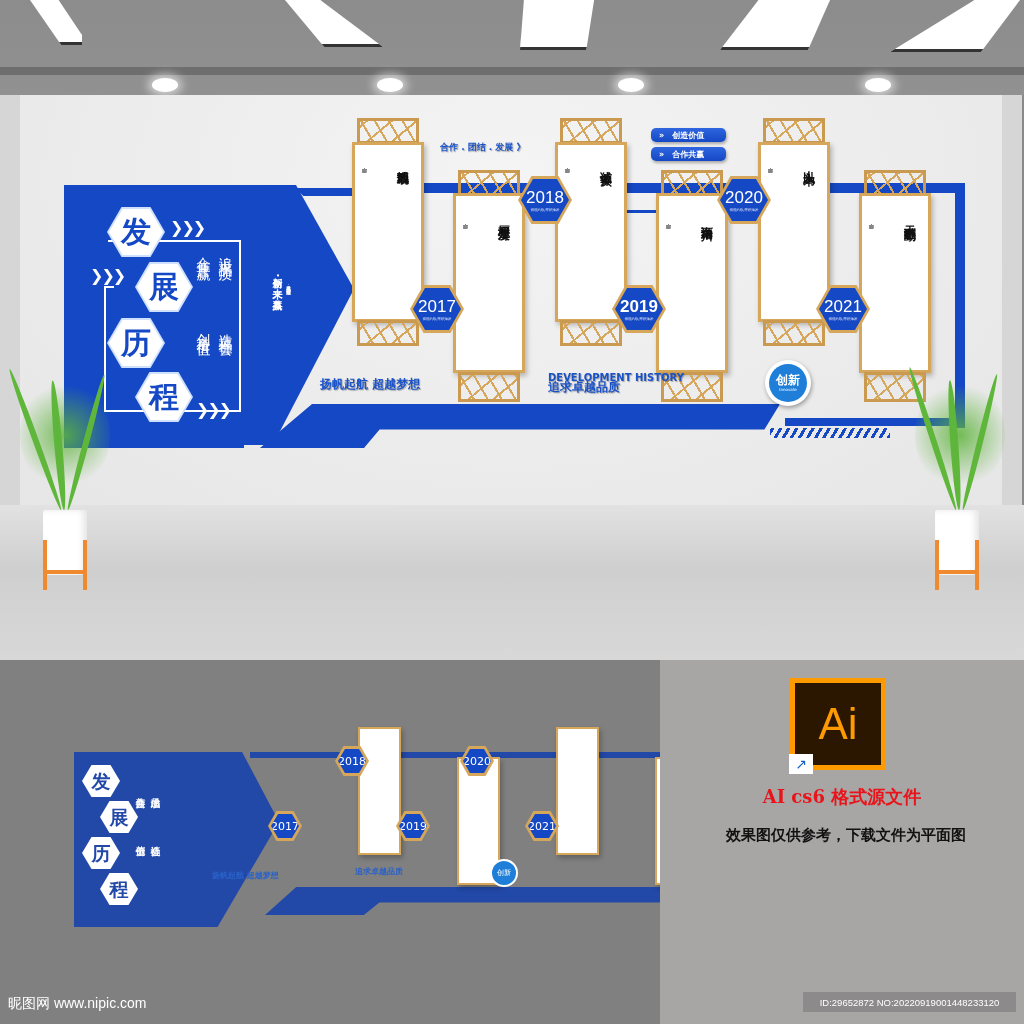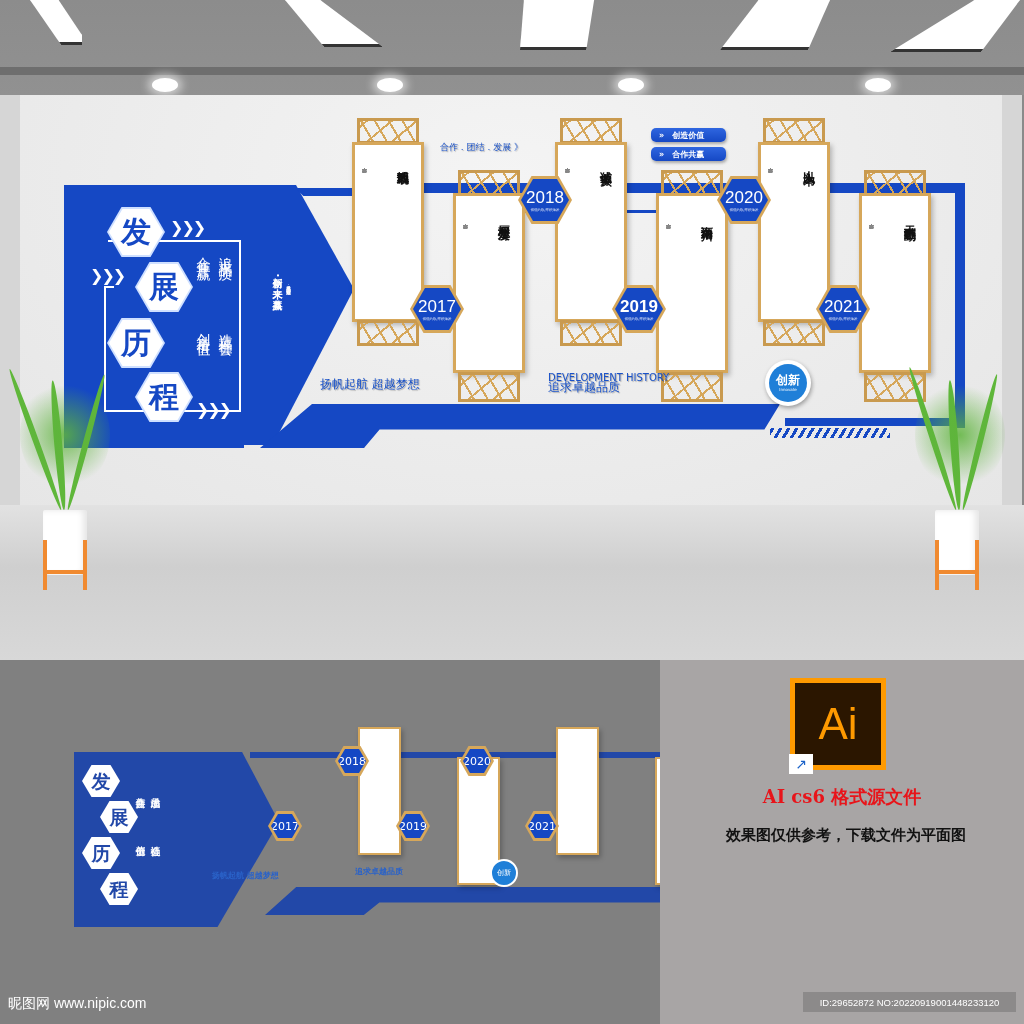--- a/index.html
+++ b/index.html
@@ -23,21 +23,21 @@
 .card-title{font-family:"DejaVu Serif",serif;font-weight:bold;font-size:12px;color:#111;writing-mode:vertical-rl;letter-spacing:1px}
 .card-lines{writing-mode:vertical-rl;font-size:4px;color:#888;line-height:7px}
 .hex{clip-path:polygon(25% 0,75% 0,100% 50%,75% 100%,25% 100%,0 50%);}
 .year{background:#d6a75a;display:flex;align-items:center;justify-content:center}
 .year .in{width:calc(100% - 6px);height:calc(100% - 6px);background:#1548c4;display:flex;flex-direction:column;align-items:center;justify-content:center;color:#fff}
 .year .num{font-family:"Liberation Sans",sans-serif;font-size:17px;line-height:17px}
 .year .sub{font-size:3.5px;margin-top:2px;opacity:.85}
 .hexw{background:#fff;display:flex;align-items:center;justify-content:center;color:#1548c4;font-weight:bold;font-size:30px;border:0}
 .vtext{writing-mode:vertical-rl;color:#fff}
 .pill{background:linear-gradient(#2f66e0,#1548c4);color:#fff;border-radius:5px;font-size:8px;font-weight:bold;display:flex;align-items:center;padding-left:8px;box-shadow:1px 2px 3px rgba(0,0,0,.3)}
-.slogan{color:#1a52c8;font-weight:normal;text-shadow:1px 1px 1px rgba(0,0,0,.3)}
+.slogan{color:#1a52c8;font-weight:bold;text-shadow:1px 1px 1px rgba(0,0,0,.3)}
 .chev{color:#fff;font-weight:bold;letter-spacing:-2px}
 
 .pot{background:#fff;border-radius:2px 2px 6px 6px;box-shadow:inset -4px 0 6px rgba(0,0,0,.1)}
 .stand{background:#f08a30}
 .leaf{background:#5fb73a;border-radius:50%;transform-origin:bottom center}
 
 .bottom-left{left:0;top:660px;width:660px;height:320px;background:#808080}
 .bottom-right{left:660px;top:660px;width:364px;height:364px;background:#a8a5a5}
 .footer-left{left:0;top:980px;width:660px;height:44px;background:#808080}
 .ai-icon{left:790px;top:678px;width:96px;height:92px;background:#ff9a00;padding:5px}

